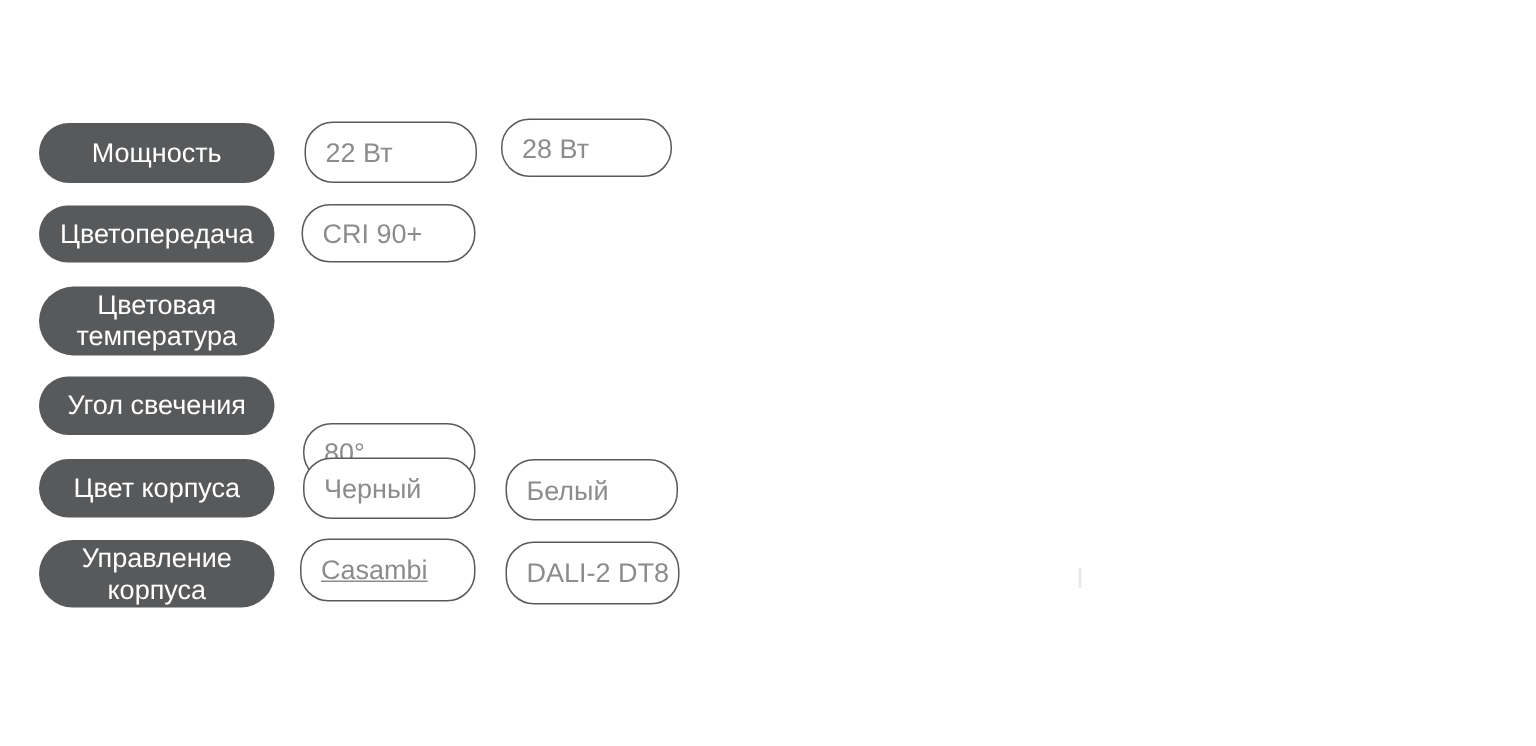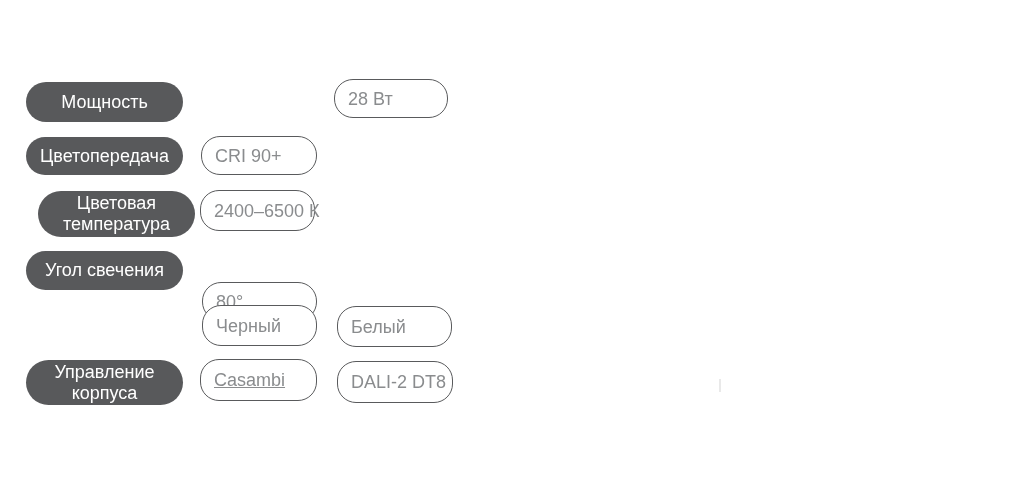--- a/index.html
+++ b/index.html
@@ -54,31 +54,32 @@
     position: absolute;
     background: var(--artifact);
   }
 </style>
 </head>
 <body>
 
 <div class="canvas">
 
   <div class="label-pill" style="left:26px; top:82px; width:157px; height:40px;">Мощность</div>
+  <div class="value-pill" style="left:203px; top:81px; width:115px; height:41px;">22 Вт</div>
   <div class="value-pill" style="left:334px; top:79px; width:114px; height:39px;">28 Вт</div>
 
   <div class="label-pill" style="left:26px; top:137px; width:157px; height:38px;">Цветопередача</div>
   <div class="value-pill" style="left:201px; top:136px; width:116px; height:39px;">CRI 90+</div>
 
-  <div class="label-pill" style="left:38px; top:191px; width:157px; height:46px;">Цветовая температура</div>
-  <div class="value-pill" style="left:200px; top:190px; width:115px; height:41px;">2400–6500 К</div>
+  <div class="label-pill" style="left:26px; top:191px; width:157px; height:46px;">Цветовая температура</div>
 
   <div class="label-pill" style="left:26px; top:251px; width:157px; height:39px;">Угол свечения</div>
   <div class="value-pill" style="left:202px; top:250px; width:115px; height:39px;margin-top:32px;">80°</div>
 
+  <div class="label-pill" style="left:26px; top:306px; width:157px; height:39px;">Цвет корпуса</div>
   <div class="value-pill" style="left:202px; top:305px; width:115px; height:41px;">Черный</div>
   <div class="value-pill" style="left:337px; top:306px; width:115px; height:41px;">Белый</div>
 
   <div class="label-pill" style="left:26px; top:360px; width:157px; height:45px;">Управление корпуса</div>
   <div class="value-pill" style="left:200px; top:359px; width:117px; height:42px;text-decoration:underline;">Casambi</div>
   <div class="value-pill" style="left:337px; top:361px; width:116px; height:42px;">DALI-2 DT8</div>
 
   <div class="artifact" style="left:719px; top:379px; width:2px; height:13px;"></div>
 
 </div>

